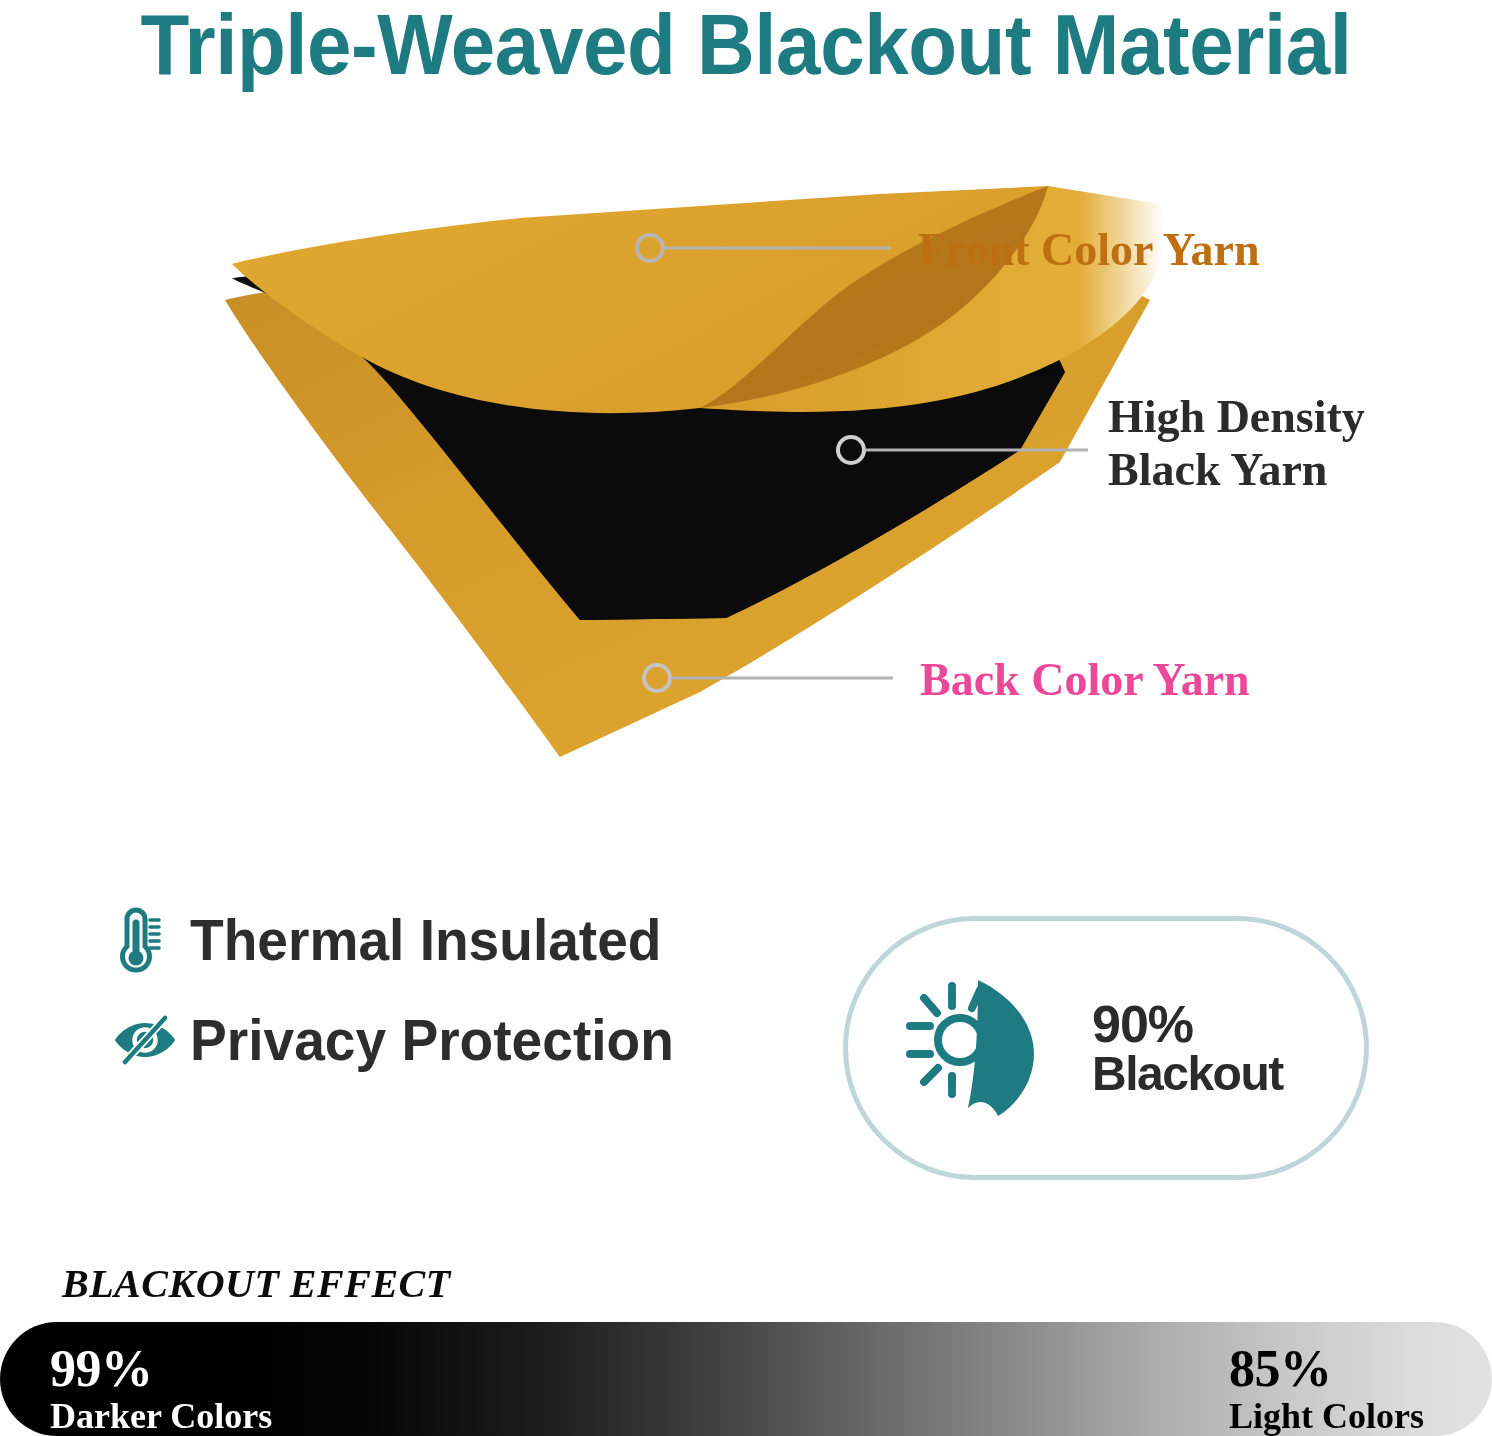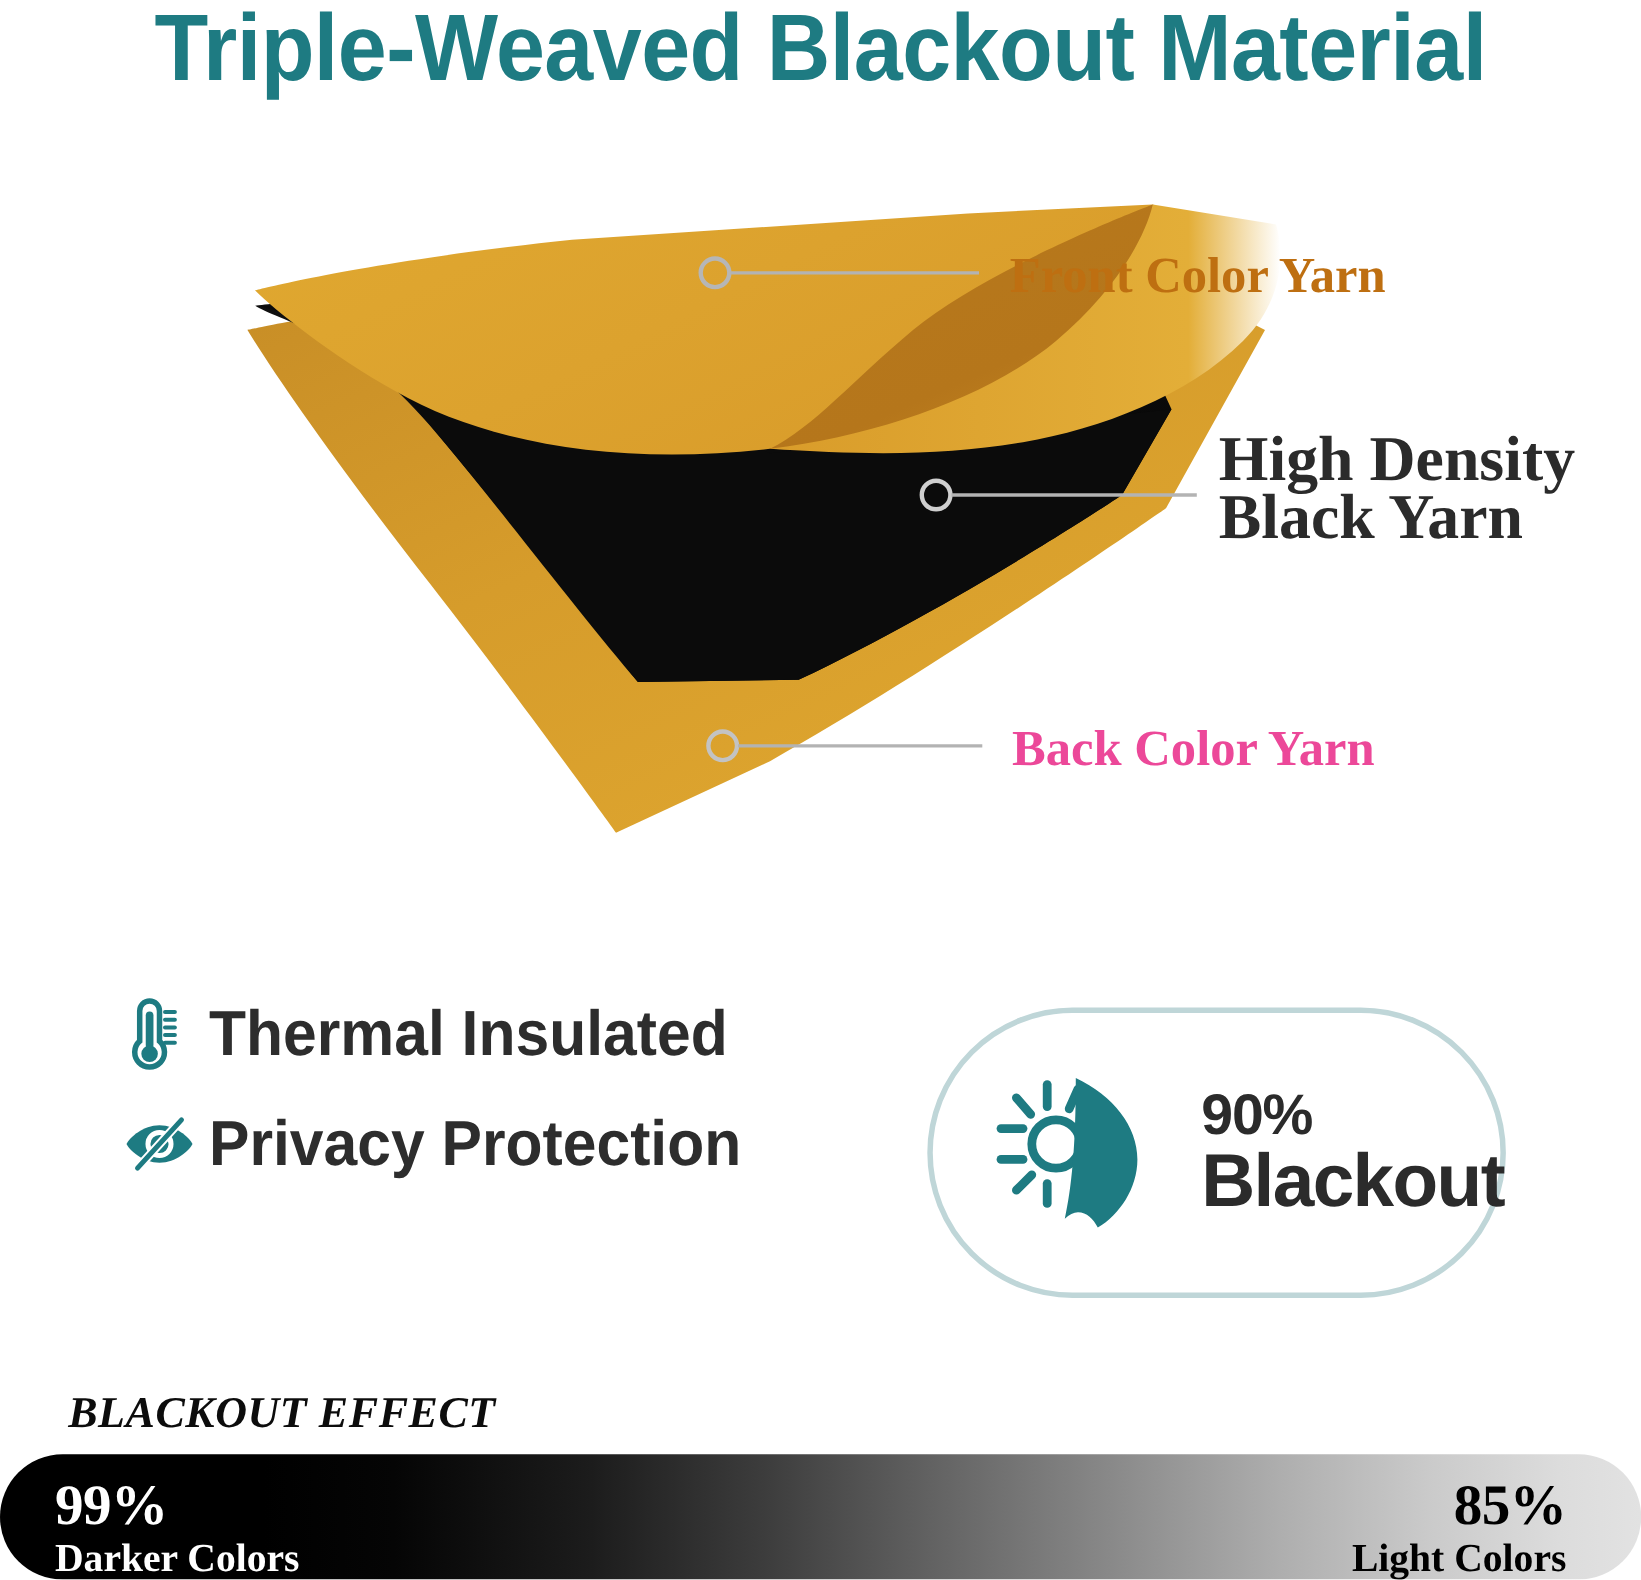--- a/index.html
+++ b/index.html
@@ -54,21 +54,21 @@
   #label-front-yarn {
     left: 918px;
     top: 223px;
     font-size: 46px;
     line-height: 54px;
     color: #BE6F11;
   }
   #label-black-yarn {
     left: 1108px;
     top: 390px;
-    font-size: 58px;
+    font-size: 46px;
     line-height: 53px;
     color: #2B2B2B;
   }
   #label-back-yarn {
     left: 920px;
     top: 653px;
     font-size: 46px;
     line-height: 54px;
     color: #ec4899;
   }
@@ -131,21 +131,21 @@
     color: #2B2B2B;
     line-height: 0.98;
   }
   #blackout-percent {
     display: block;
     font-size: 52px;
     letter-spacing: -1px;
   }
   #blackout-word {
     display: block;
-    font-size: 68px;
+    font-size: 48px;
     letter-spacing: -1.5px;
   }
 
   
   #blackout-effect-heading {
     position: absolute;
     left: 62px;
     top: 1256px;
     font-family: "Liberation Serif", serif;
     font-weight: bold;
@@ -200,21 +200,21 @@
     font-size: 52px;
     line-height: 52px;
     letter-spacing: -0.5px;
   }
   .bar-stat .stat-caption {
     display: block;
     font-weight: bold;
     font-size: 36px;
     line-height: 42px;
   }
-  #stat-light .stat-value { text-align: right; }
+  #stat-light .stat-value { text-align: left; }
   #stat-light .stat-caption { text-align: right; }
 </style>
 </head>
 <body>
 
 <div id="page-title">Triple-Weaved Blackout Material</div>
 
 <div id="fabric-diagram">
   <svg width="1492" height="700" viewBox="0 0 1492 700" xmlns="http://www.w3.org/2000/svg">
     <defs>

